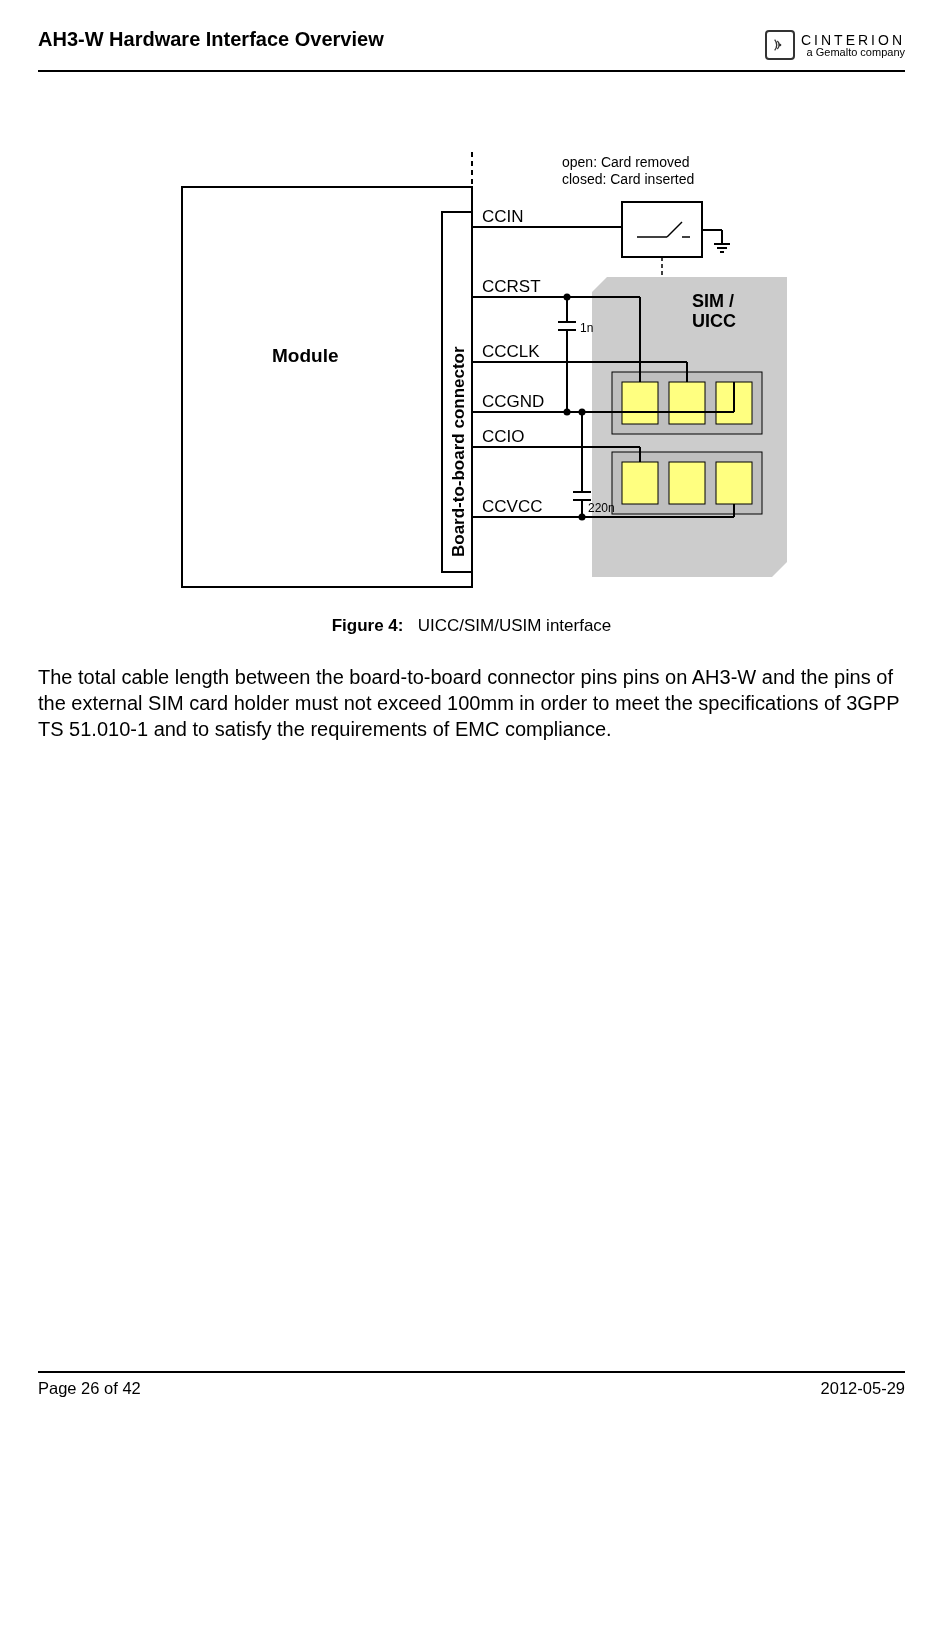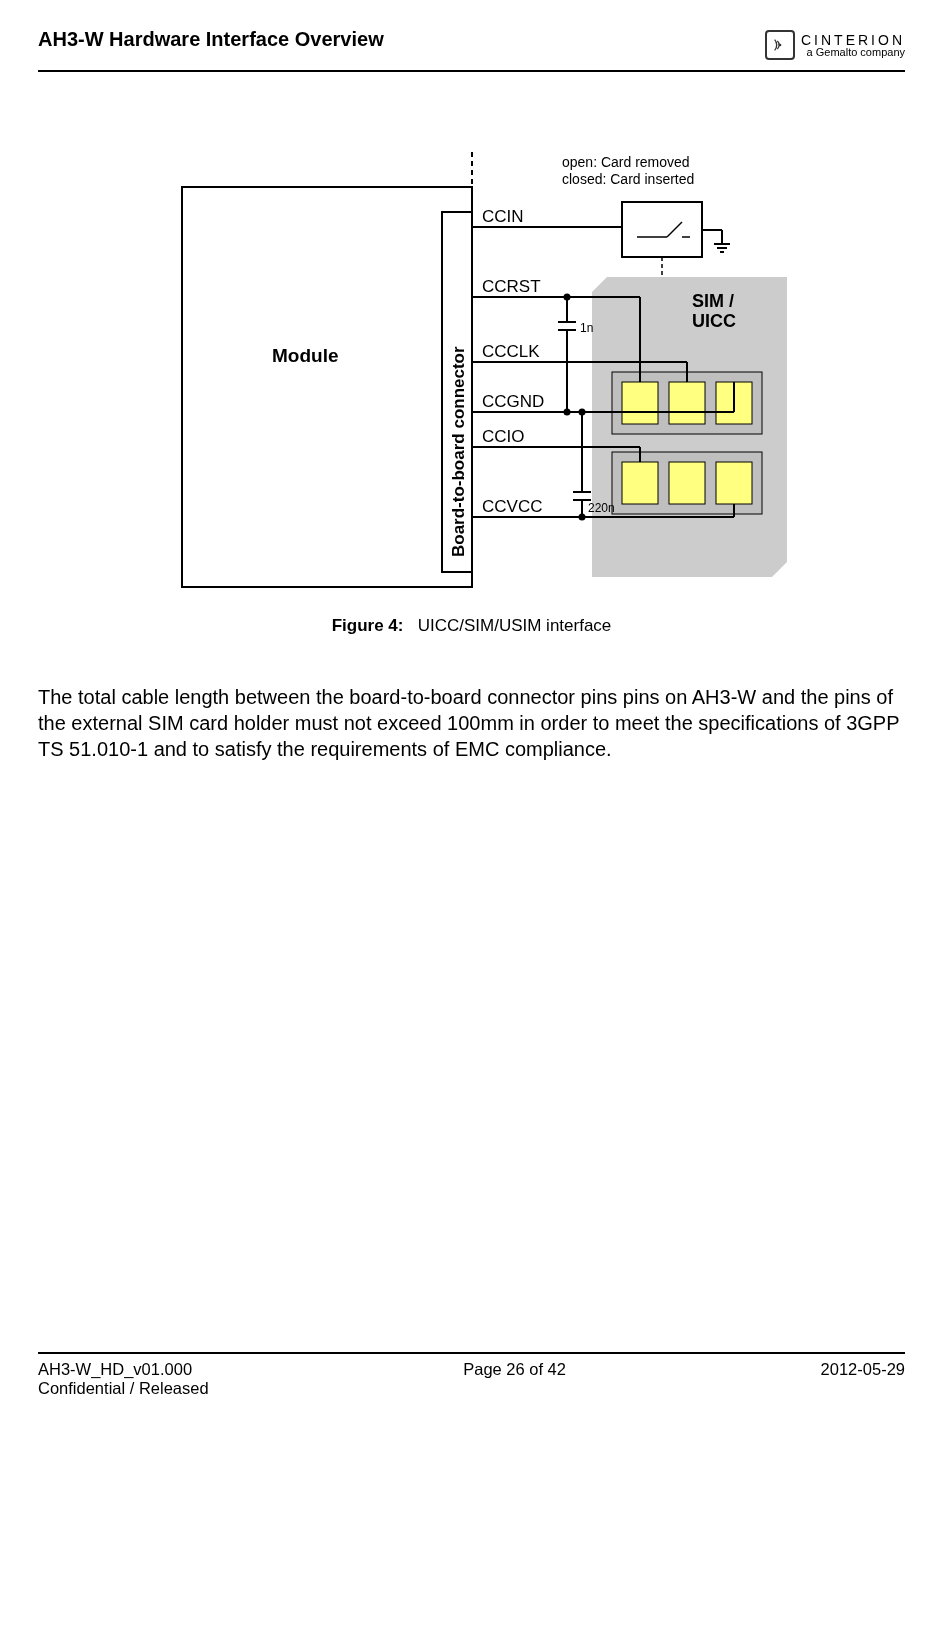--- a/index.html
+++ b/index.html
@@ -61,21 +61,21 @@
   }
 
   .caption {
     text-align: center;
     font-size: 17px;
     margin-top: 14px;
   }
   .caption .bold { font-weight: bold; }
 
   .body-text {
-    margin-top: 48px;
+    margin-top: 28px;
     font-size: 20px;
     line-height: 1.3;
   }
   .body-text p { margin: 0 0 24px 0; }
 
   .footer {
     position: absolute;
     left: 38px; right: 38px; bottom: 34px;
     font-size: 16.5px;
   }
@@ -209,22 +209,18 @@
     &nbsp;&nbsp;<span>UICC/SIM/USIM interface</span>
   </div>
 
   <div class="body-text">
     <p>The total cable length between the board-to-board connector pins pins on AH3-W and the pins of the external SIM card holder must not exceed 100mm in order to meet the specifications of 3GPP TS 51.010-1 and to satisfy the requirements of EMC compliance.</p>
   </div>
 
   <div class="footer">
     <hr>
     <div class="footer-row">
-      <div>
-        <div>AH3-W_HD_v01.000</div>
-        <div>Confidential / Released</div>
-      </div>
       <div>Page 26 of 42</div>
       <div>2012-05-29</div>
     </div>
   </div>
 
 </div>
 
 </body></html>

